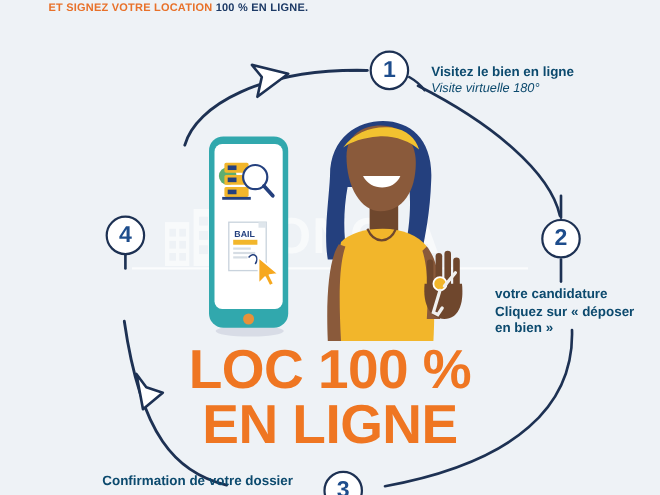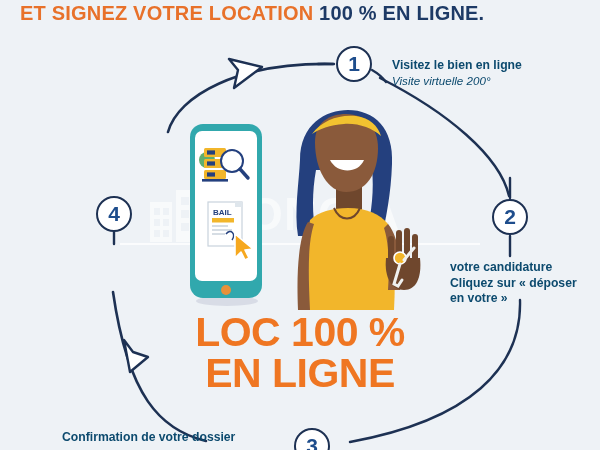--- a/index.html
+++ b/index.html
@@ -6,22 +6,22 @@
   body{
     width:600px;height:450px;overflow:hidden;
     background:#eef2f6;
     font-family:"Liberation Sans", sans-serif;
     position:relative;
   }
   #stage{position:absolute;inset:0;width:600px;height:450px;overflow:hidden;}
 
   
   .headline{
-    position:absolute;left:20px;top:2px;
-    font-size:20px;font-weight:bold;letter-spacing:.2px;
+    position:absolute;left:44px;top:2px;
+    font-size:10px;font-weight:bold;letter-spacing:.2px;
     white-space:nowrap;
   }
   .headline .orange{color:#e8712a;}
   .headline .navy{color:#1d3a66;}
 
   
   #arcs{position:absolute;left:0;top:0;width:600px;height:450px;}
 
   
   .step-circle{
@@ -34,42 +34,42 @@
   #circle1{left:336px;top:46px;}
   #circle2{left:492px;top:199px;}
   #circle3{left:294px;top:428px;}
   #circle4{left:96px;top:196px;}
 
   
   .step-text{position:absolute;color:#0c4a6e;font-size:12.2px;font-weight:bold;line-height:1.28;}
   .step-text .sub{font-weight:normal;font-style:italic;font-size:11.6px;}
   #text1{left:392px;top:58px;}
   #text2{left:450px;top:260px;width:150px;}
-  #text3{left:62px;top:430px;}
+  #text3{left:93px;top:430px;}
   #text4{left:60px;top:245px;}
 
   
   .watermark{
     position:absolute;left:150px;top:186px;
     display:flex;align-items:center;gap:10px;
     opacity:.62;pointer-events:none;
   }
   .wm-word{
     font-size:46px;font-weight:bold;color:#ffffff;letter-spacing:1px;
     line-height:1;
   }
   .wm-line{
     position:absolute;left:120px;top:243px;width:360px;height:2px;
     background:rgba(255,255,255,.75);
   }
 
   
   .slogan{
     position:absolute;left:0;top:312px;width:600px;text-align:center;
-    color:#ef7622;font-weight:bold;font-size:41px;line-height:.99;
+    color:#ef7622;font-weight:bold;font-size:50px;line-height:.99;
     letter-spacing:-.5px;
   }
   .slogan .l2{display:block;}
 
   
   #phone{position:absolute;left:188px;top:122px;width:76px;height:178px;}
   
   #woman{position:absolute;left:282px;top:108px;width:146px;height:202px;}
 
   .shadow-ell{
@@ -218,27 +218,27 @@
   </div>
   <div id="circle3" class="step-circle">
     <span>3</span>
   </div>
   <div id="circle4" class="step-circle">
     <span>4</span>
   </div>
 
   <div id="text1" class="step-text">
     <div>Visitez le bien en ligne</div>
-    <div class="sub">Visite virtuelle 200°</div>
+    <div class="sub">Visite virtuelle 180°</div>
   </div>
 
   <div id="text2" class="step-text">
     <div>votre candidature</div>
     <div>Cliquez sur « déposer</div>
-    <div>en votre »</div>
+    <div>en bien »</div>
   </div>
 
   <div id="text3" class="step-text">
     <div>Confirmation de votre dossier</div>
   </div>
 
 
 </div>
 
 </body></html>

